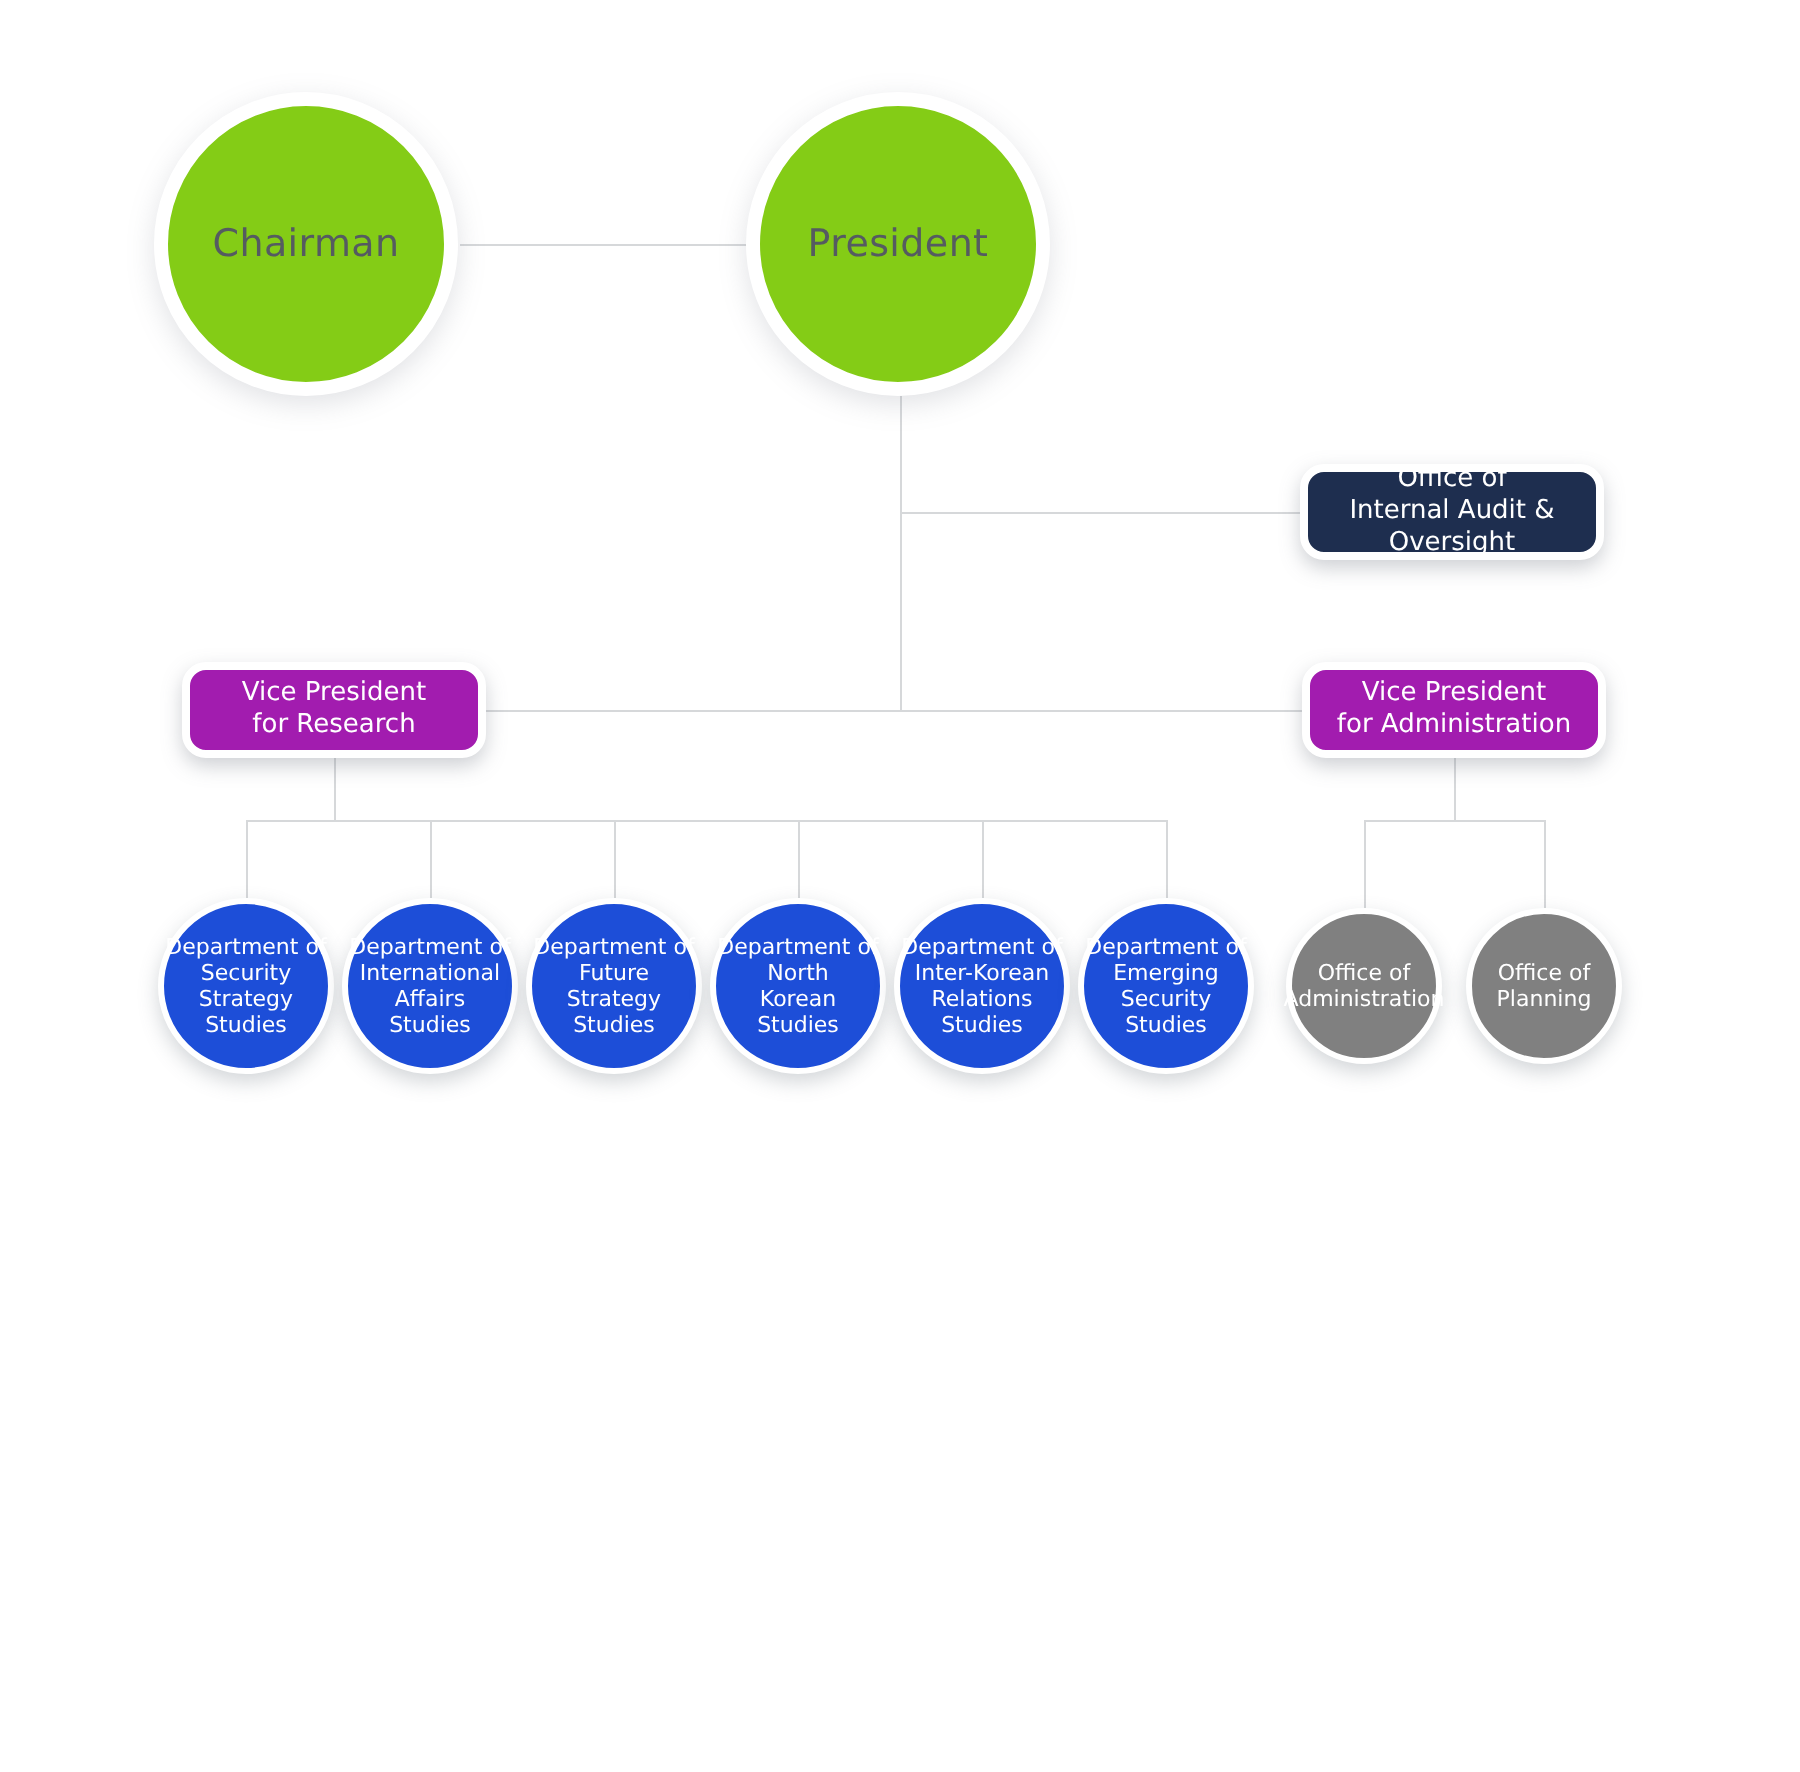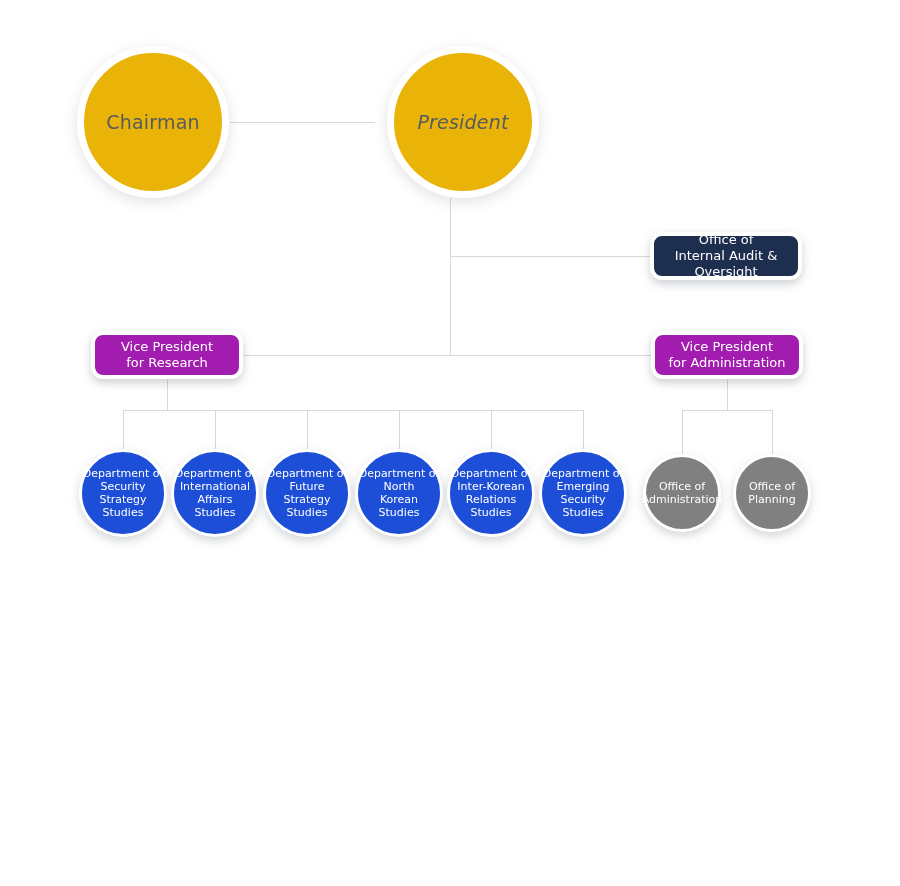--- a/index.html
+++ b/index.html
@@ -22,21 +22,21 @@
   .node{
     position:absolute;
     display:flex;align-items:center;justify-content:center;
     text-align:center;
     box-sizing:border-box;
   }
 
   
   .exec-circle{
     border-radius:50%;
-    background:#eab308;
+    background:#84cc16;
     border:7px solid #ffffff;
     box-shadow:0 4px 14px rgba(120,125,135,0.22);
     color:#555b61;
     font-size:19px;
     letter-spacing:0.2px;
   }
 
   
   .rect-node{
     border-radius:12px;
@@ -84,21 +84,21 @@
   <div class="line v" style="left:583px;top:410px;height:39px;"></div>
 
   <div class="line v" style="left:727px;top:379px;height:31px;"></div>
   <div class="line h" style="left:682px;top:410px;width:90px;"></div>
   <div class="line v" style="left:682px;top:410px;height:44px;"></div>
   <div class="line v" style="left:772px;top:410px;height:44px;"></div>
 
   <div class="node exec-circle" style="left:77px;top:46px;width:152px;height:152px;">
     <span class="node-label">Chairman</span>
   </div>
-  <div class="node exec-circle" style="left:387px;top:46px;width:152px;height:152px;font-style:italic;">
+  <div class="node exec-circle" style="left:373px;top:46px;width:152px;height:152px;">
     <span class="node-label">President</span>
   </div>
 
   <div class="node rect-node audit" style="left:650px;top:232px;width:152px;height:48px;">
     <span class="node-label">Office of
 Internal Audit &amp; Oversight</span>
   </div>
 
   <div class="node rect-node vp" style="left:91px;top:331px;width:152px;height:48px;">
     <span class="node-label">Vice President

